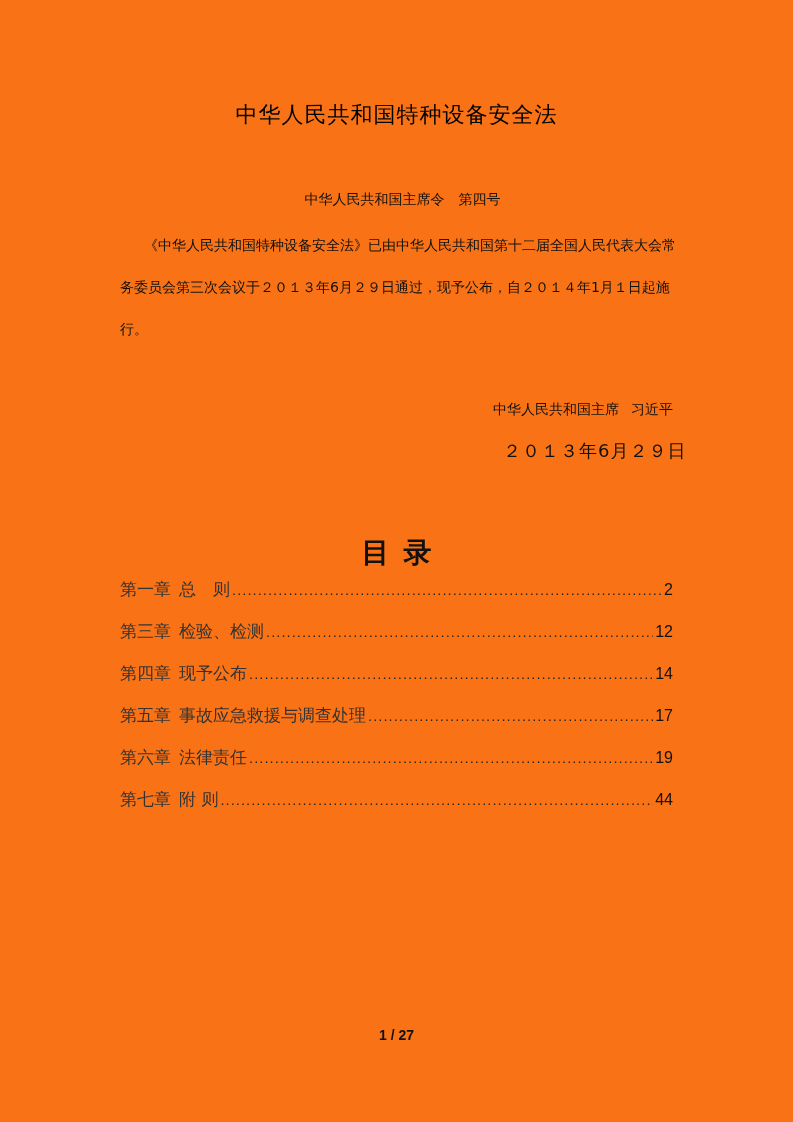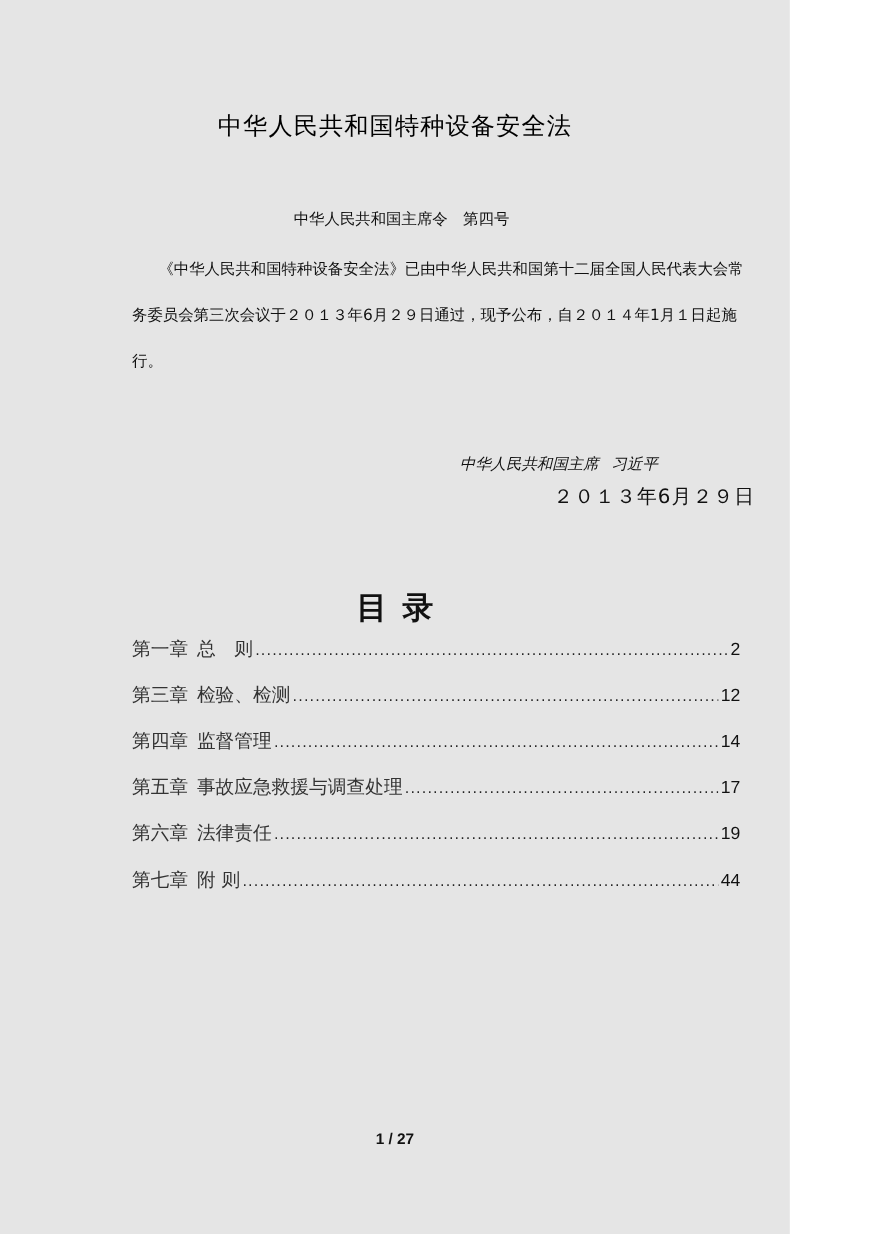--- a/index.html
+++ b/index.html
@@ -11,22 +11,22 @@
       width: 793px;
       height: 1122px;
       position: relative;
       overflow: hidden;
       font-family: "DejaVu Sans", "Liberation Sans", sans-serif;
       color: #111111;
     }
     .page {
       position: absolute;
       left: 0; top: 0;
-      width: 718px; height: 1122px;
-      background: #e5e5e5;
+      width: 793px; height: 1122px;
+      background: #f97316;
     }
     .title {
       position: absolute;
       top: 100px;
       left: 0; right: 0;
       text-align: center;
       font-size: 22px;
       font-weight: normal;
       letter-spacing: 1px;
       color: #000;
@@ -43,24 +43,23 @@
       position: absolute;
       left: 120px;
       width: 556px;
       font-size: 14px;
       line-height: 42px;
       top: 224px;
     }
     .para .indent { display: inline-block; width: 24px; }
     .sign {
       position: absolute;
-      top: 413px;
+      top: 401px;
       right: 120px;
       font-size: 14px;
-      font-style: italic;
     }
     .sign .gap { display: inline-block; width: 12px; }
     .date {
       position: absolute;
       top: 439px;
       left: 503px;
       font-size: 18px;
       letter-spacing: 1px;
     }
     .toc-title {
@@ -148,21 +147,21 @@
       <span class="toc-chapter"><span>第一章</span><span class="sp"></span><span>总　则</span></span>
       <span class="toc-dots"></span>
       <span class="toc-page">2</span>
     </div>
     <div class="toc-row">
       <span class="toc-chapter"><span>第三章</span><span class="sp"></span><span>检验、检测</span></span>
       <span class="toc-dots"></span>
       <span class="toc-page">12</span>
     </div>
     <div class="toc-row">
-      <span class="toc-chapter"><span>第四章</span><span class="sp"></span><span>监督管理</span></span>
+      <span class="toc-chapter"><span>第四章</span><span class="sp"></span><span>现予公布</span></span>
       <span class="toc-dots"></span>
       <span class="toc-page">14</span>
     </div>
     <div class="toc-row">
       <span class="toc-chapter"><span>第五章</span><span class="sp"></span><span>事故应急救援与调查处理</span></span>
       <span class="toc-dots"></span>
       <span class="toc-page">17</span>
     </div>
     <div class="toc-row">
       <span class="toc-chapter"><span>第六章</span><span class="sp"></span><span>法律责任</span></span>

